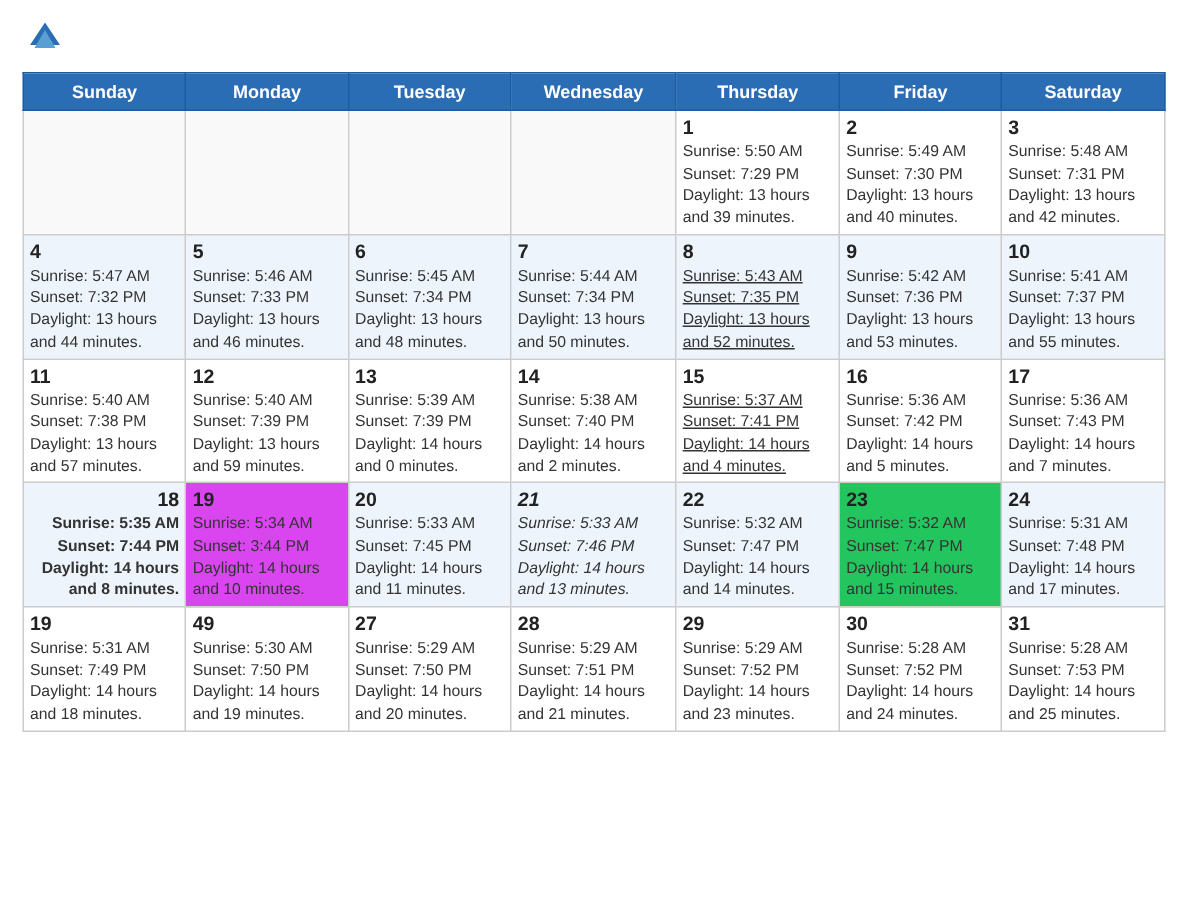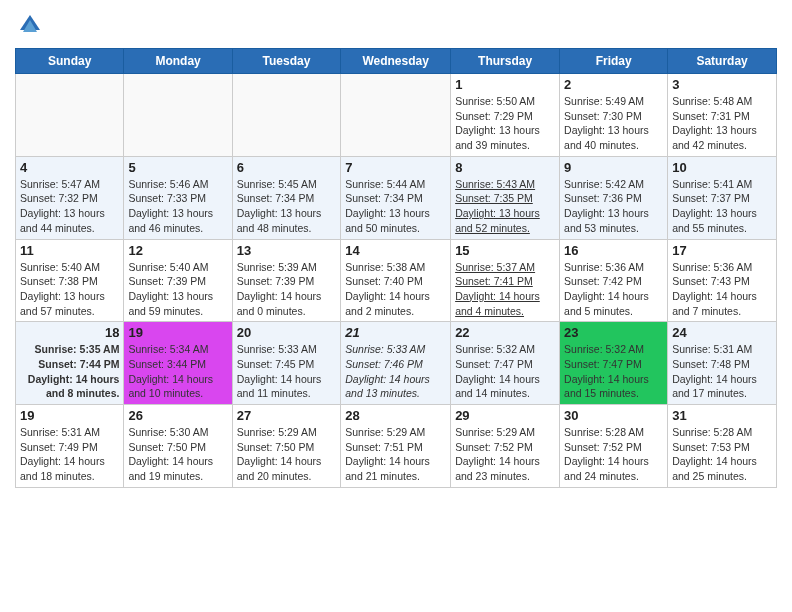--- a/index.html
+++ b/index.html
@@ -312,21 +312,21 @@
         </tr>
         <tr>
           <td>
             <span class="day-number">19</span>
             <div class="day-info" style="white-space: pre-line;">Sunrise: 5:31 AM
 Sunset: 7:49 PM
 Daylight: 14 hours
 and 18 minutes.</div>
           </td>
           <td>
-            <span class="day-number">26</span>
+            <span class="day-number">49</span>
             <div class="day-info" style="white-space: pre-line;">Sunrise: 5:30 AM
 Sunset: 7:50 PM
 Daylight: 14 hours
 and 19 minutes.</div>
           </td>
           <td>
             <span class="day-number">27</span>
             <div class="day-info" style="white-space: pre-line;">Sunrise: 5:29 AM
 Sunset: 7:50 PM
 Daylight: 14 hours

